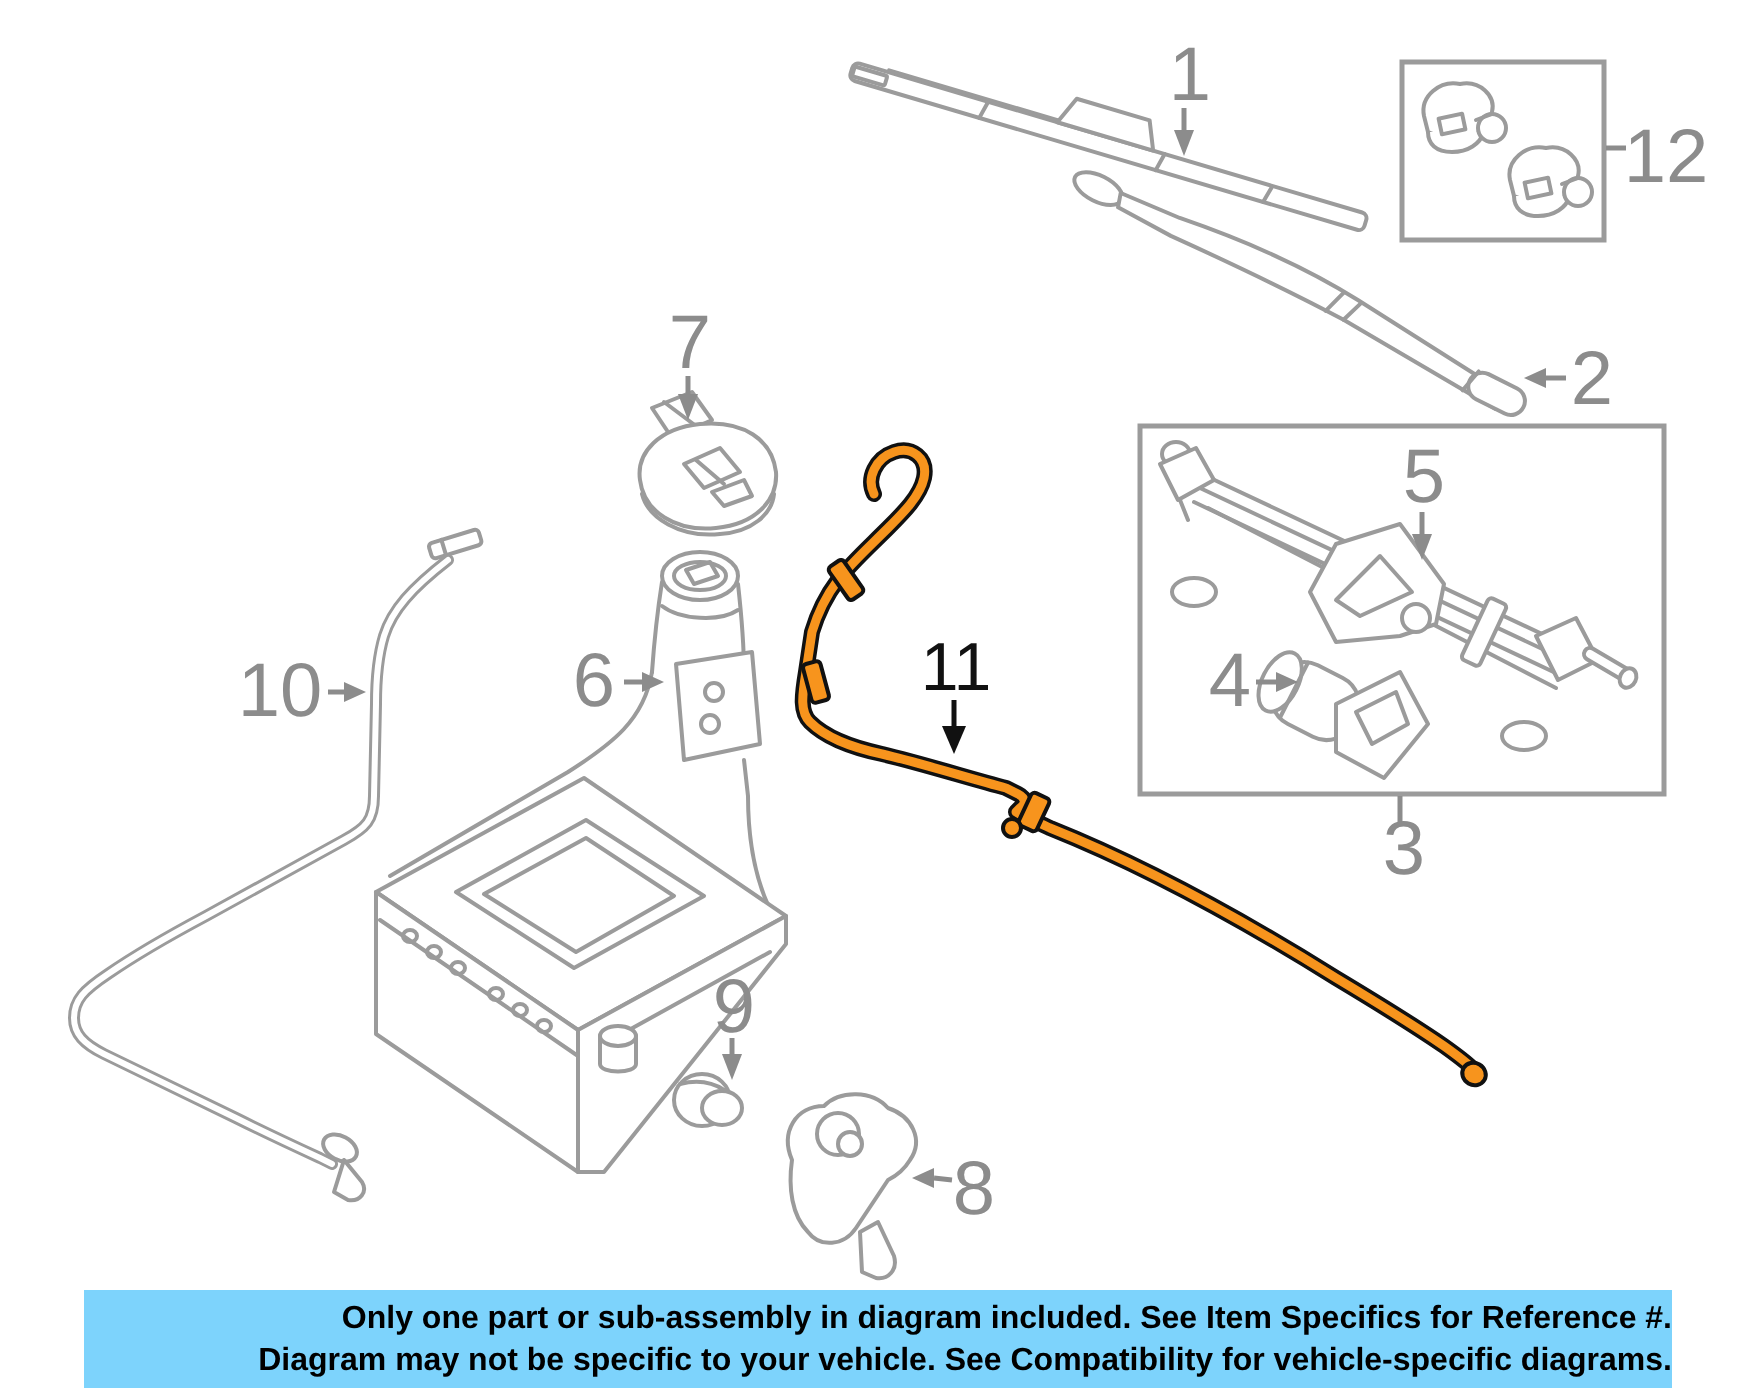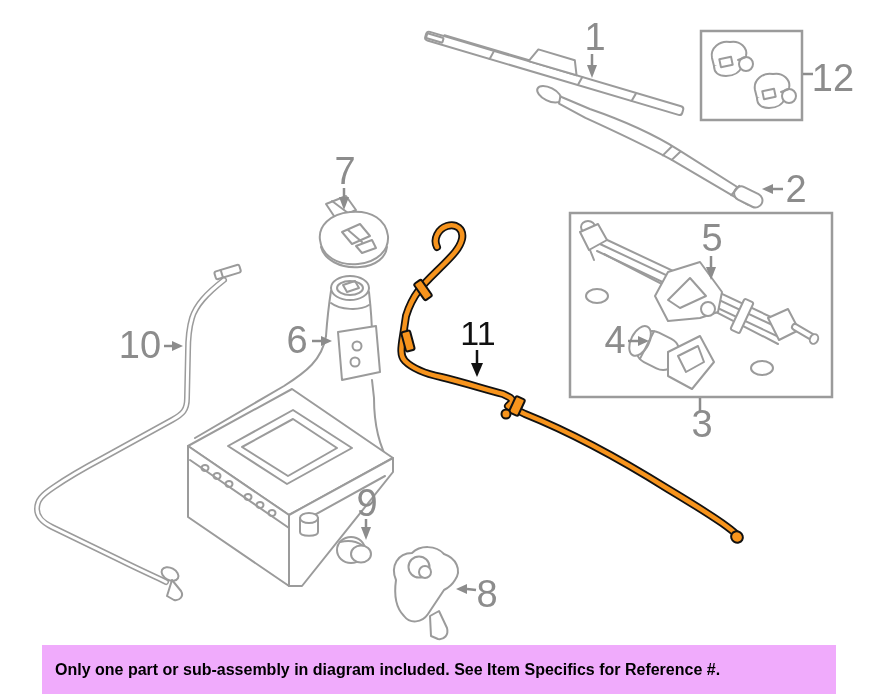--- a/index.html
+++ b/index.html
@@ -231,17 +231,18 @@
   <text class="callout" x="712" y="251" text-anchor="middle">5</text>
   <text class="callout" x="297" y="353" text-anchor="middle">6</text>
   <text class="callout" x="345" y="184" text-anchor="middle">7</text>
   <text class="callout" x="487" y="607" text-anchor="middle">8</text>
   <text class="callout" x="367" y="516" text-anchor="middle">9</text>
   <text class="callout" x="140" y="358" text-anchor="middle">10</text>
   <text class="callout-hl" x="478" y="345" text-anchor="middle">11</text>
   <text class="callout" x="833" y="91" text-anchor="middle">12</text>
 </svg>
 
-  <div id="banner" style="background: #f0abfc; color: rgb(0, 0, 0);">
+  <div id="banner" style="background: #7dd3fc; color: rgb(0, 0, 0); text-align: right;">
     <div>Only one part or sub-assembly in diagram included. See Item Specifics for Reference #.</div>
+    <div>Diagram may not be specific to your vehicle. See Compatibility for vehicle-specific diagrams.</div>
   </div>
 
 </div>
 
 </body></html>

